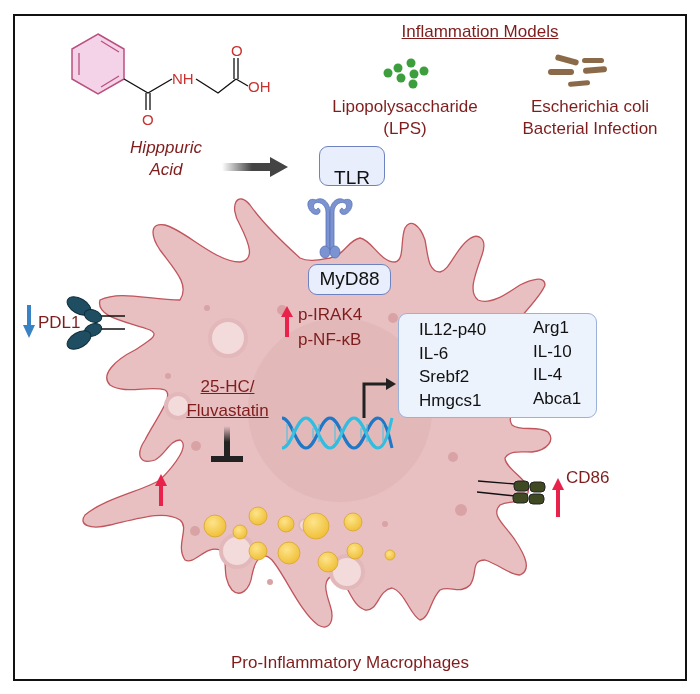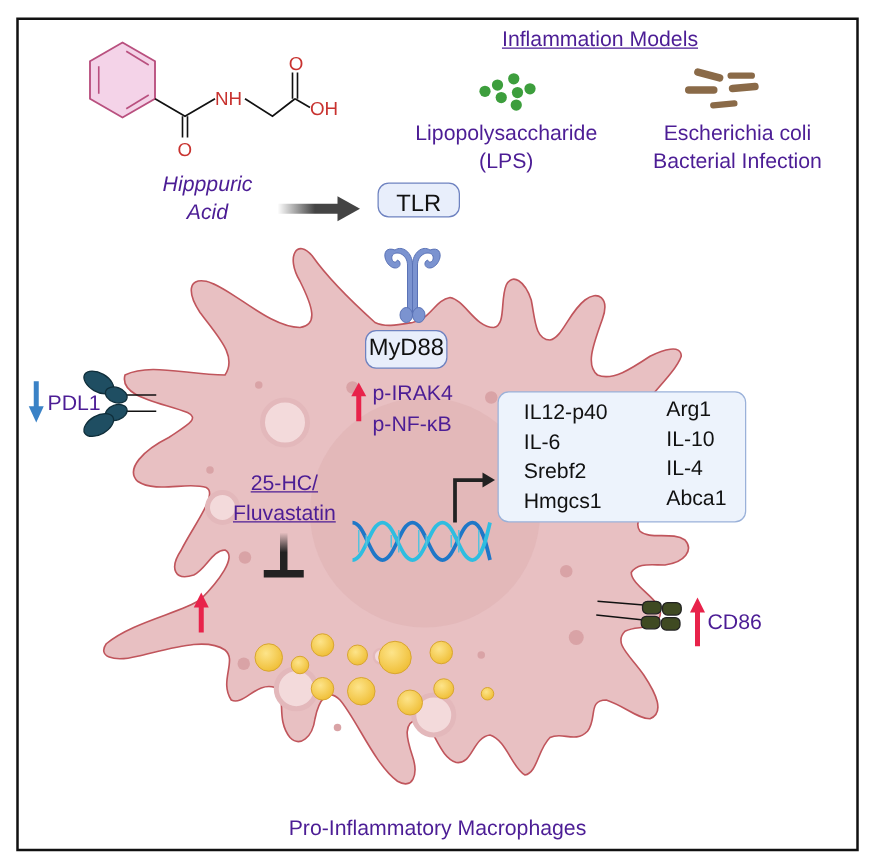--- a/index.html
+++ b/index.html
@@ -1,21 +1,21 @@
 <!DOCTYPE html>
 <html><head>
 <meta charset="utf-8">
 <style>
   html, body { margin: 0; padding: 0; background: #ffffff; }
   body { width: 700px; height: 694px; position: relative; overflow: hidden;
          font-family: "Liberation Sans", sans-serif; color: #111; }
   .frame { position: absolute; left: 13px; top: 14px; width: 674px; height: 667px;
            border: 2px solid #111; box-sizing: border-box; background: #fff; }
   svg.canvas { position: absolute; left: 0; top: 0; width: 700px; height: 694px; }
-  .lbl { position: absolute; font-size: 17px; line-height: 22px; color: #4c1d95; white-space: nowrap; }
+  .lbl { position: absolute; font-size: 17px; line-height: 22px; color: #7f1d1d; white-space: nowrap; }
   .c { text-align: center; }
   .u { text-decoration: underline; }
   .i { }
   .box { position: absolute; background: #e8eefb; border: 1.5px solid #6e82c0; border-radius: 9px;
          box-sizing: border-box; text-align: center; font-size: 19px; line-height: 24px; }
   .genebox { position: absolute; left: 398px; top: 313px; width: 199px; height: 105px;
              background: #edf3fc; border: 1.5px solid #9ab1d9; border-radius: 9px; box-sizing: border-box; }
   .gl { position: absolute; font-size: 17px; line-height: 23.5px; }
   .chem { font-size: 15px; fill: #c8322f; font-family: "Liberation Sans", sans-serif; }
 </style>
@@ -222,32 +222,32 @@
 <div class="lbl c" style="left:300px; top:96px; width:210px;">
   <div>Lipopolysaccharide</div>
   <div>(LPS)</div>
 </div>
 
 <div class="lbl c" style="left:500px; top:96px; width:180px;">
   <div class="i">Escherichia coli</div>
   <div>Bacterial Infection</div>
 </div>
 
-<div class="box" style="left:302px; top:146px; width:66px; height:28px; padding-top:5px;">TLR</div>
-
-<div class="box" style="left:292px; top:264px; width:66px; height:31px; padding-top:2px;text-align:center;">MyD88</div>
+<div class="box" style="left:319px; top:146px; width:66px; height:40px; padding-top:19px;">TLR</div>
+
+<div class="box" style="left:308px; top:264px; width:83px; height:31px; padding-top:2px;text-align:center;">MyD88</div>
 
 <div class="lbl" style="left:298px; top:302px; line-height:25px;">
   <div>p-IRAK4</div>
   <div>p-NF-κB</div>
 </div>
 
 <div class="lbl" style="left:38px; top:312px;">PDL1</div>
 
-<div class="lbl" style="left:566px; top:487px;">CD86</div>
+<div class="lbl" style="left:566px; top:467px;">CD86</div>
 
 <div class="lbl c" style="left:160px; top:375px; width:135px; line-height:24px;text-decoration:underline;">
   <div>25-HC/</div>
   <div>Fluvastatin</div>
 </div>
 
 <div class="lbl c" style="left:168px; top:463px; width:122px; line-height:24px;">
 </div>
 
 <div class="genebox"></div>

